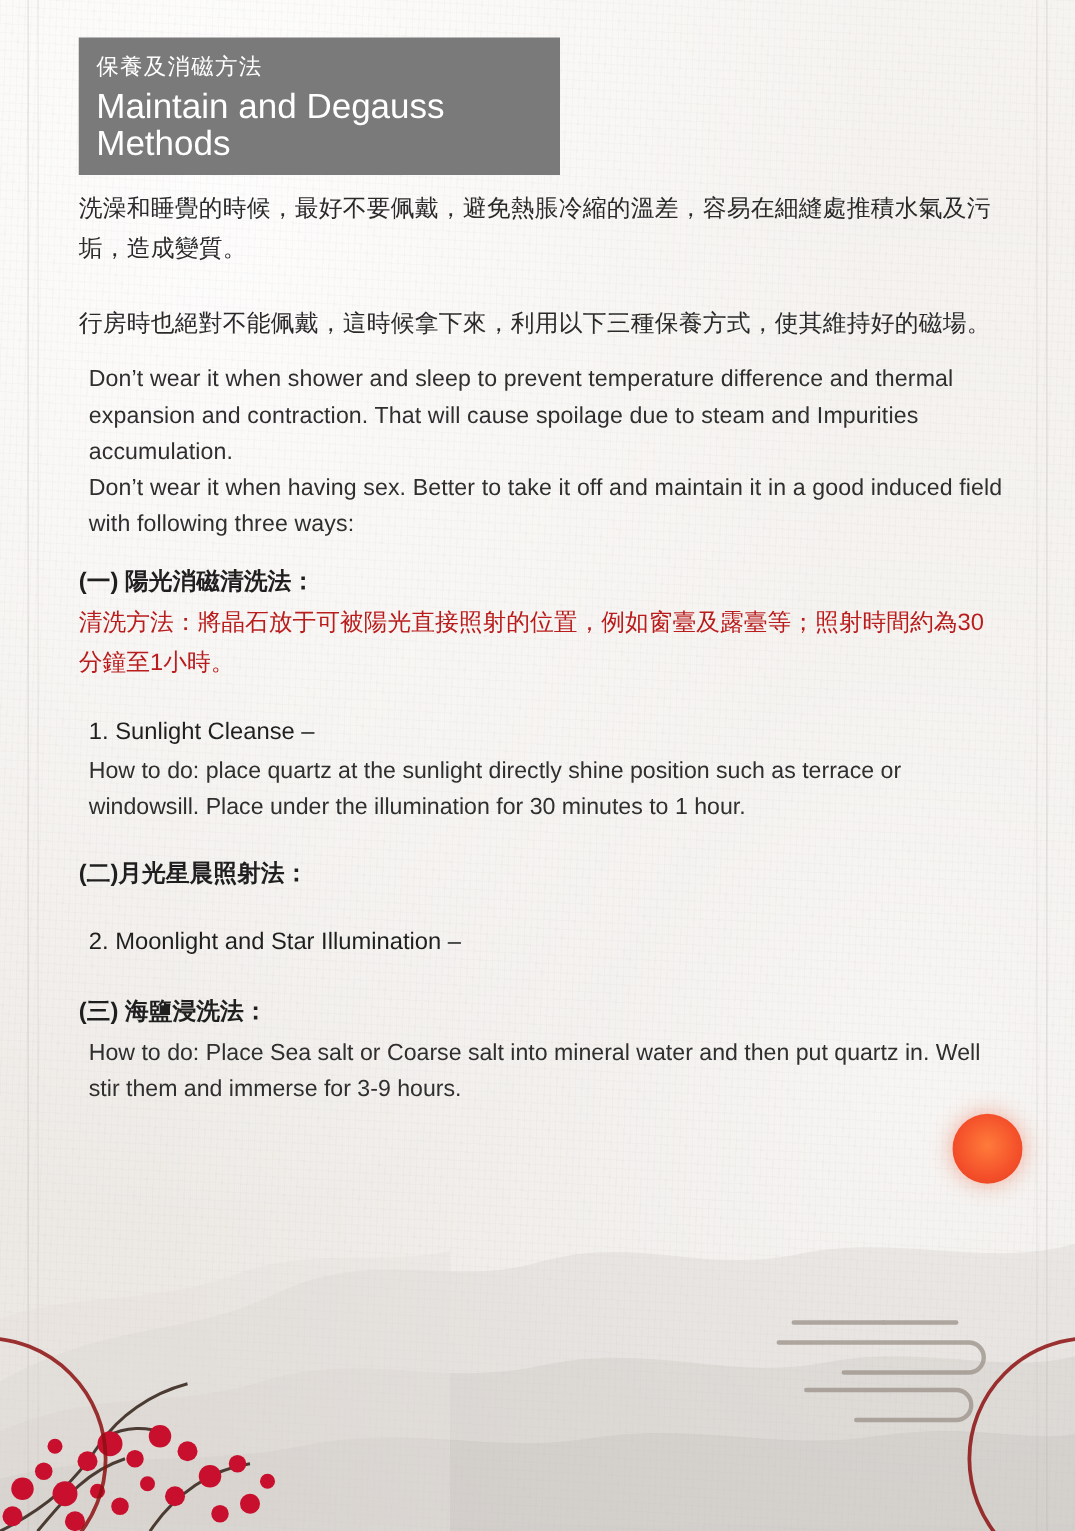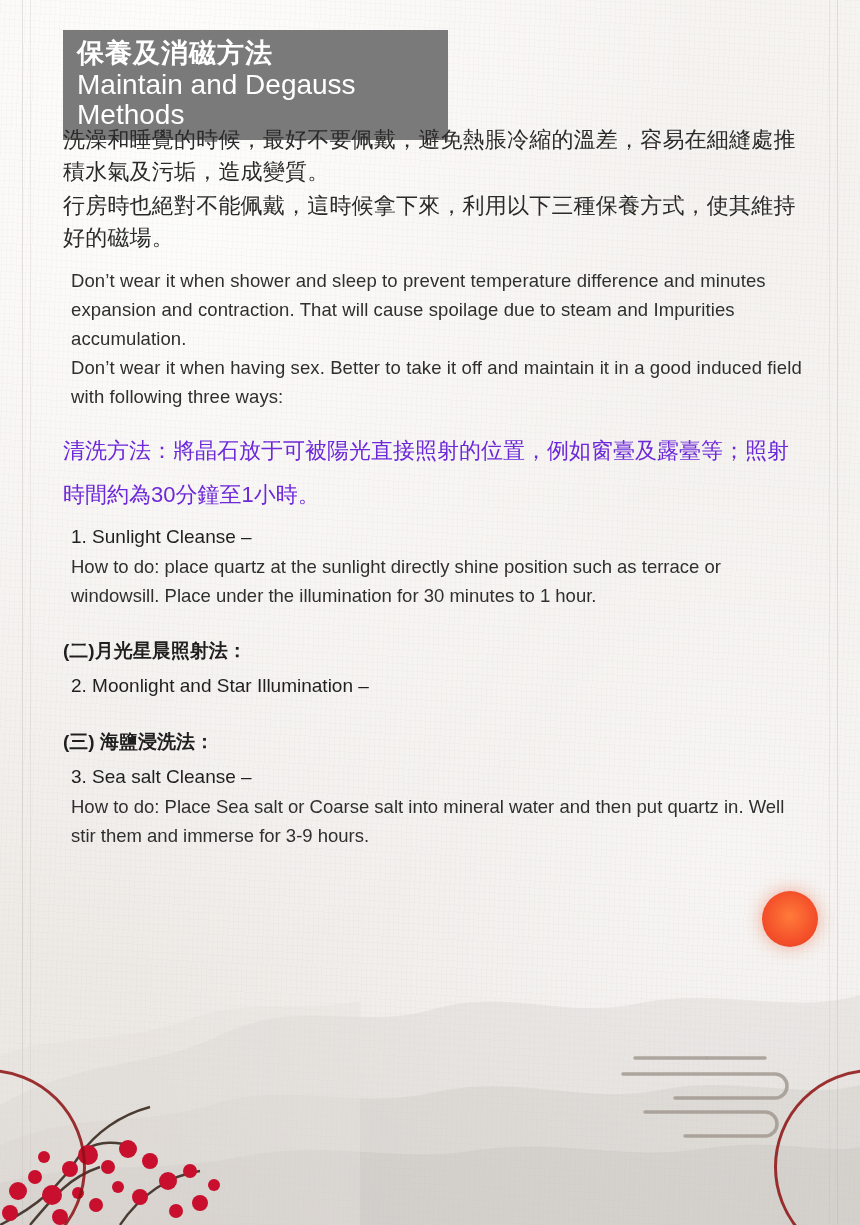--- a/index.html
+++ b/index.html
@@ -113,76 +113,77 @@
     position: absolute;
     left: 63px;
     top: 30px;
     width: 385px;
     background: #7a7a7a;
     color: #ffffff;
     padding: 6px 14px 10px 14px;
     box-sizing: border-box;
   }
   .title-cn {
-    font-size: 27px;
+    font-size: 18px;
     line-height: 34px;
     letter-spacing: 1px;
-    font-weight: 700;
+    font-weight: 400;
   }
   .title-en {
     font-size: 28px;
     line-height: 30px;
     font-weight: 400;
   }
 
   .body-wrap {
     position: absolute;
     left: 63px;
     top: 124px;
     width: 740px;
   }
 
   p { margin: 0; }
 
   .cn-para {
-    font-size: 22px;
+    font-size: 19px;
     line-height: 32px;
     color: #2a2a2a;
     letter-spacing: .2px;
     margin-bottom: 2px;
+    margin-top: 28px;
   }
   .en-para {
     font-size: 18.5px;
     line-height: 29px;
     color: #2f2f2f;
     padding-left: 8px;
     letter-spacing: .1px;
   }
   .gap-s { height: 10px; }
   .gap-m { height: 18px; }
   .gap-l { height: 26px; }
 
   .sec-head-cn {
     font-size: 19px;
     line-height: 30px;
     color: #1f1f1f;
     font-weight: 700;
     margin-bottom: 2px;
   }
   .sec-body-cn {
-    font-size: 22px;
-    line-height: 44px;
-    color: #6d28d9;
+    font-size: 19px;
+    line-height: 32px;
+    color: #b91c1c;
   }
   .sec-head-en {
     font-size: 19px;
     line-height: 30px;
     color: #1f1f1f;
     padding-left: 8px;
-    margin-top: 5px;
+    margin-top: 24px;
   }
   .sec-body-en {
     font-size: 18.5px;
     line-height: 29px;
     color: #2f2f2f;
     padding-left: 8px;
   }
 </style>
 </head>
 <body>
@@ -252,40 +253,40 @@
     <div class="title-en">Maintain and Degauss Methods</div>
   </div>
 
   <div class="body-wrap">
 
     <p class="cn-para">洗澡和睡覺的時候，最好不要佩戴，避免熱脹冷縮的溫差，容易在細縫處推積水氣及污垢，造成變質。</p>
     <p class="cn-para">行房時也絕對不能佩戴，這時候拿下來，利用以下三種保養方式，使其維持好的磁場。</p>
 
     <div class="gap-s"></div>
 
-    <p class="en-para">Don’t wear it when shower and sleep to prevent temperature difference and minutes expansion and contraction. That will cause spoilage due to steam and Impurities accumulation.</p>
+    <p class="en-para">Don’t wear it when shower and sleep to prevent temperature difference and thermal expansion and contraction. That will cause spoilage due to steam and Impurities accumulation.</p>
     <p class="en-para">Don’t wear it when having sex. Better to take it off and maintain it in a good induced field with following three ways:</p>
 
     <div class="gap-m"></div>
 
     <div>
+      <p class="sec-head-cn">(一) 陽光消磁清洗法：</p>
       <p class="sec-body-cn">清洗方法：將晶石放于可被陽光直接照射的位置，例如窗臺及露臺等；照射時間約為30分鐘至1小時。</p>
       <p class="sec-head-en">1. Sunlight Cleanse –</p>
       <p class="sec-body-en">How to do: place quartz at the sunlight directly shine position such as terrace or windowsill. Place under the illumination for 30 minutes to 1 hour.</p>
     </div>
 
     <div class="gap-l"></div>
 
     <div>
       <p class="sec-head-cn">(二)月光星晨照射法：</p>
       <p class="sec-head-en">2. Moonlight and Star Illumination –</p>
     </div>
 
     <div class="gap-l"></div>
 
     <div>
       <p class="sec-head-cn">(三) 海鹽浸洗法：</p>
-      <p class="sec-head-en">3. Sea salt Cleanse –</p>
       <p class="sec-body-en">How to do: Place Sea salt or Coarse salt into mineral water and then put quartz in. Well stir them and immerse for 3-9 hours.</p>
     </div>
 
   </div>
 </div>
 
 </body></html>

